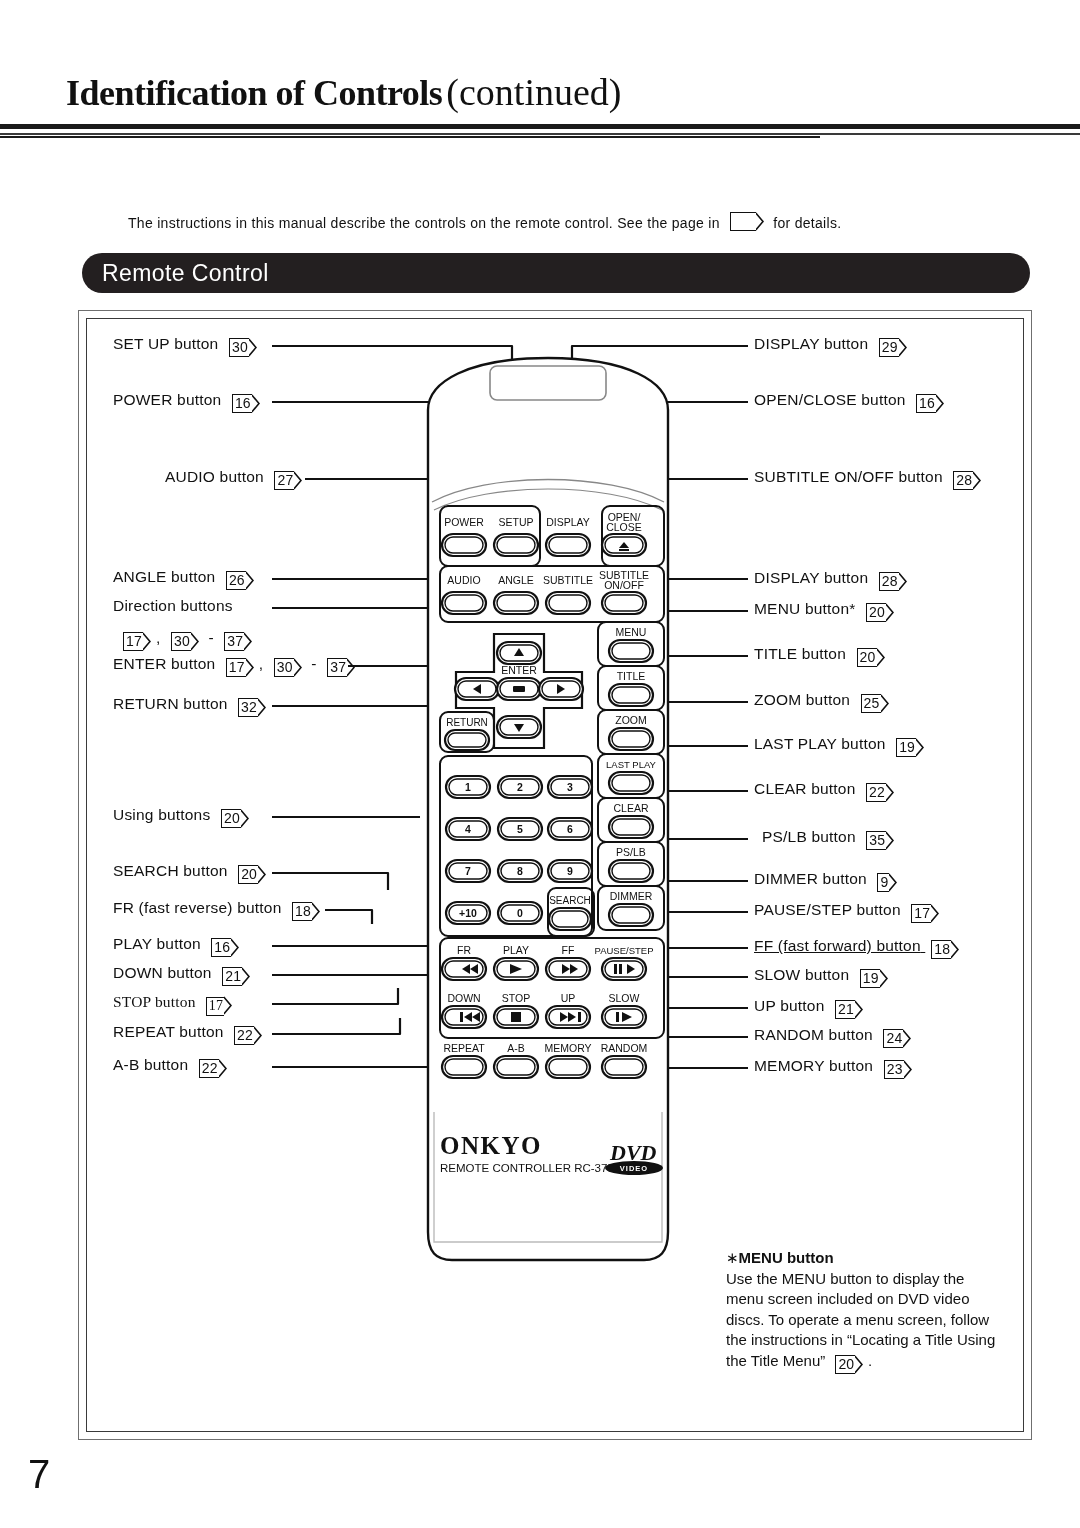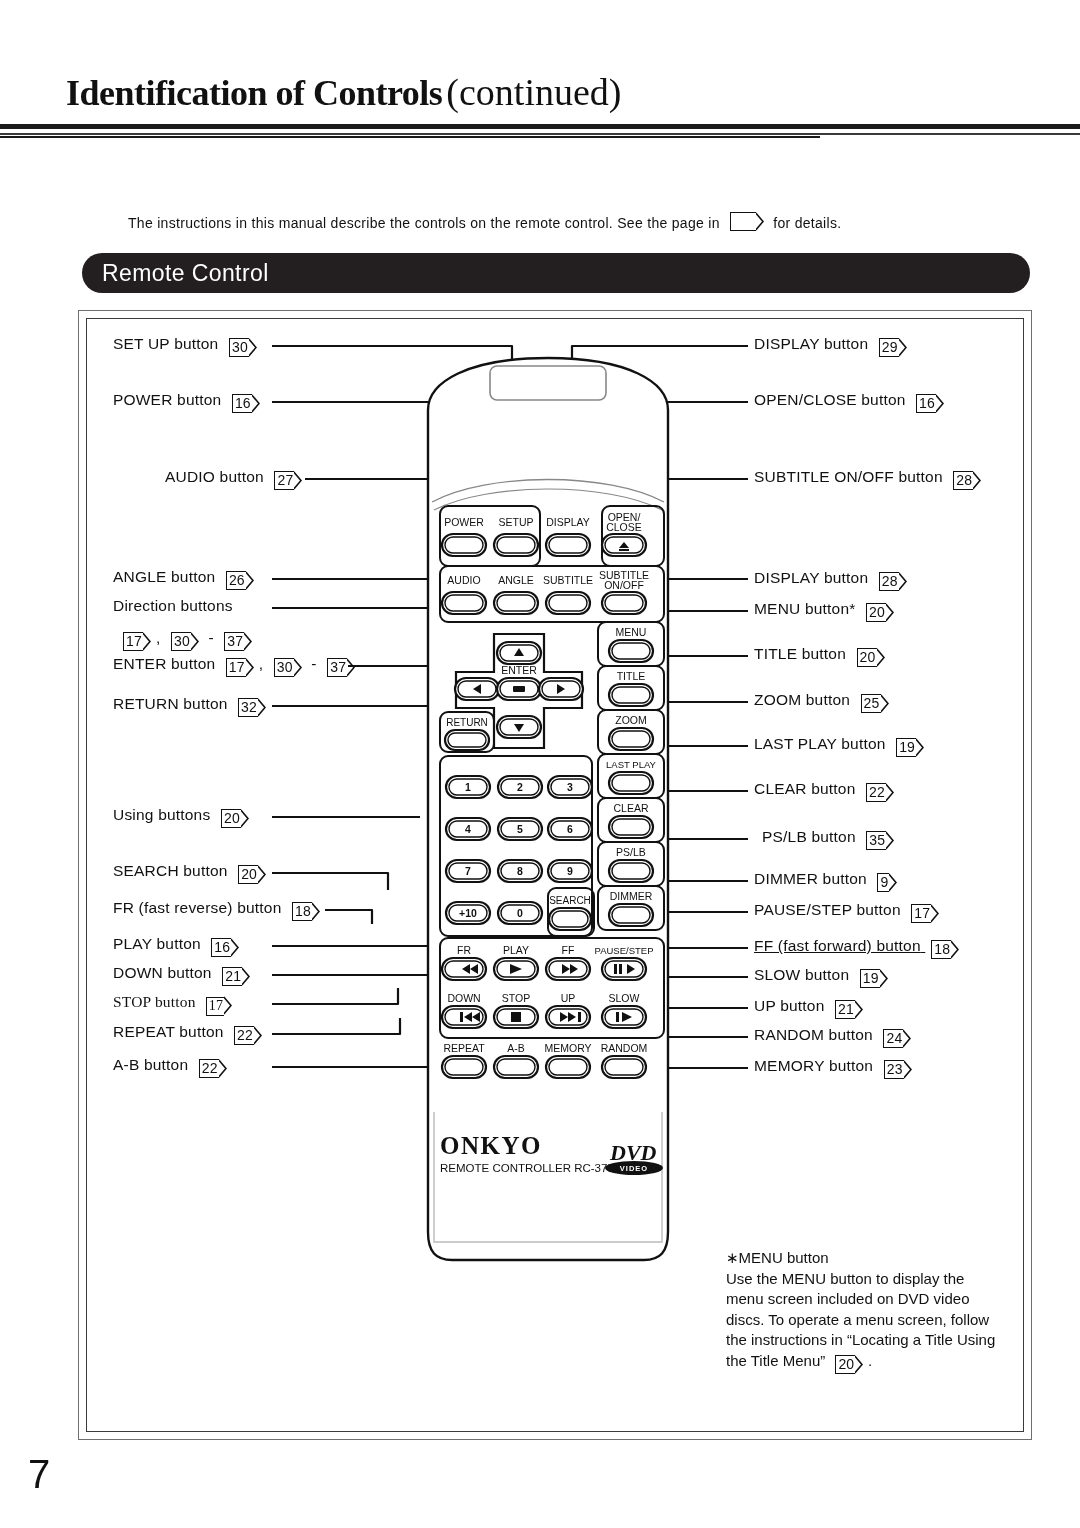--- a/index.html
+++ b/index.html
@@ -46,21 +46,21 @@
   
   .lbl{position:absolute;font-size:15.5px;white-space:nowrap;letter-spacing:.2px;}
   .lbl.r{text-align:left;}
 
   
   #remote{position:absolute;left:398px;top:352px;}
 
   
   #footnote{position:absolute;left:726px;top:1248px;width:270px;font-size:15px;
       line-height:20.5px;}
-  #footnote .hd{font-weight:normal;}
+  #footnote .hd{font-weight:bold;}
   #footnote .star{font-size:15px;}
 
   
   #pageno{position:absolute;left:28px;top:1452px;font-size:40px;color:#111;}
 </style>
 </head>
 <body>
 
 <div id="page-title">
   <span class="main">Identification of Controls</span>

